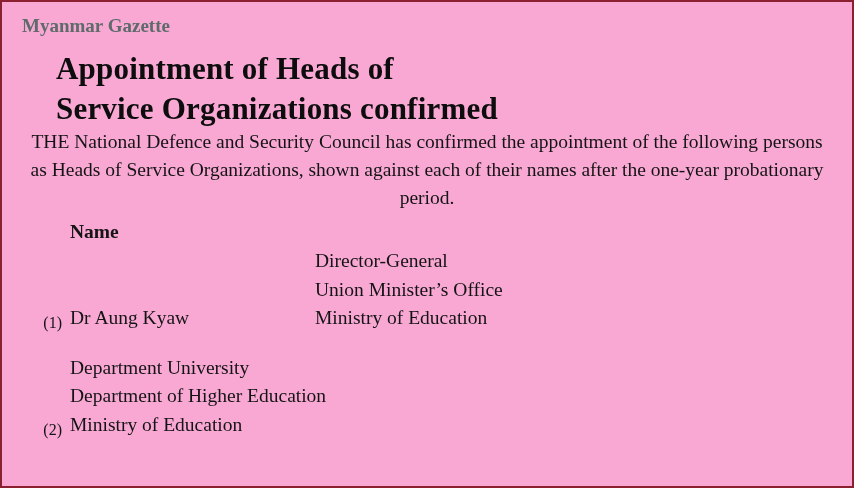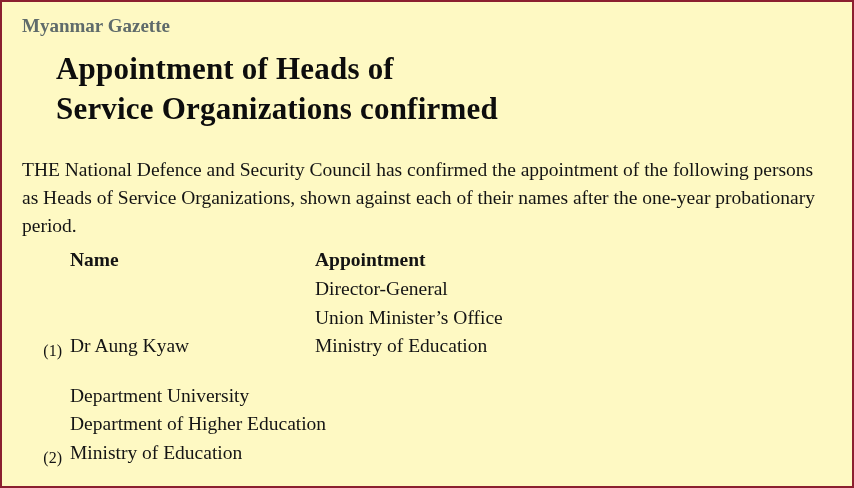--- a/index.html
+++ b/index.html
@@ -10,21 +10,21 @@
   body {
     width: 854px;
     height: 488px;
     font-family: "Liberation Serif", serif;
   }
   .page {
     position: relative;
     box-sizing: border-box;
     width: 854px;
     height: 488px;
-    background: #fef9c3;
+    background: #f9a8d4;
     border: 2px solid #8b2030;
     padding: 10px 14px 0 14px;
   }
   .masthead {
     font-family: "Liberation Serif", serif;
     font-weight: bold;
     font-size: 19px;
     color: #5f6b6b;
     letter-spacing: 0px;
     margin: 4px 0 0 6px;
@@ -36,25 +36,25 @@
     color: #0d0d0d;
     font-size: 31px;
     line-height: 1.28;
     margin: 12px 40px 0 40px;
     letter-spacing: 0.2px;
   }
   .headline .line2 {
     display: block;
   }
   .body-text {
-    margin: 28px 6px 0 6px;
+    margin: 0 6px 0 6px;
     font-size: 19.5px;
     line-height: 1.42;
     color: #141414;
-    text-align: left;
+    text-align: center;
   }
   .table {
     margin: 10px 0 0 0;
     font-size: 19.5px;
     color: #141414;
   }
   .row {
     display: flex;
     align-items: flex-end;
   }
@@ -106,21 +106,20 @@
     <span class="line2">Service Organizations confirmed</span>
   </div>
 
   <div class="body-text">THE National Defence and Security Council has confirmed the appointment of the following persons as Heads of Service Organizations, shown against each of their names after the one-year probationary period.</div>
 
   <div class="table">
 
     <div class="row hdr">
       <div class="col-num"></div>
       <div class="col-name">Name</div>
-      <div class="col-appt">Appointment</div>
     </div>
 
     <div class="row entry">
       <div class="col-num">(1)</div>
       <div class="col-name name-cell">Dr Aung Kyaw</div>
       <div class="col-appt">
         <span class="appt-line">Director-General</span>
         <span class="appt-line">Union Minister’s Office</span>
         <span class="appt-line">Ministry of Education</span>
       </div>

